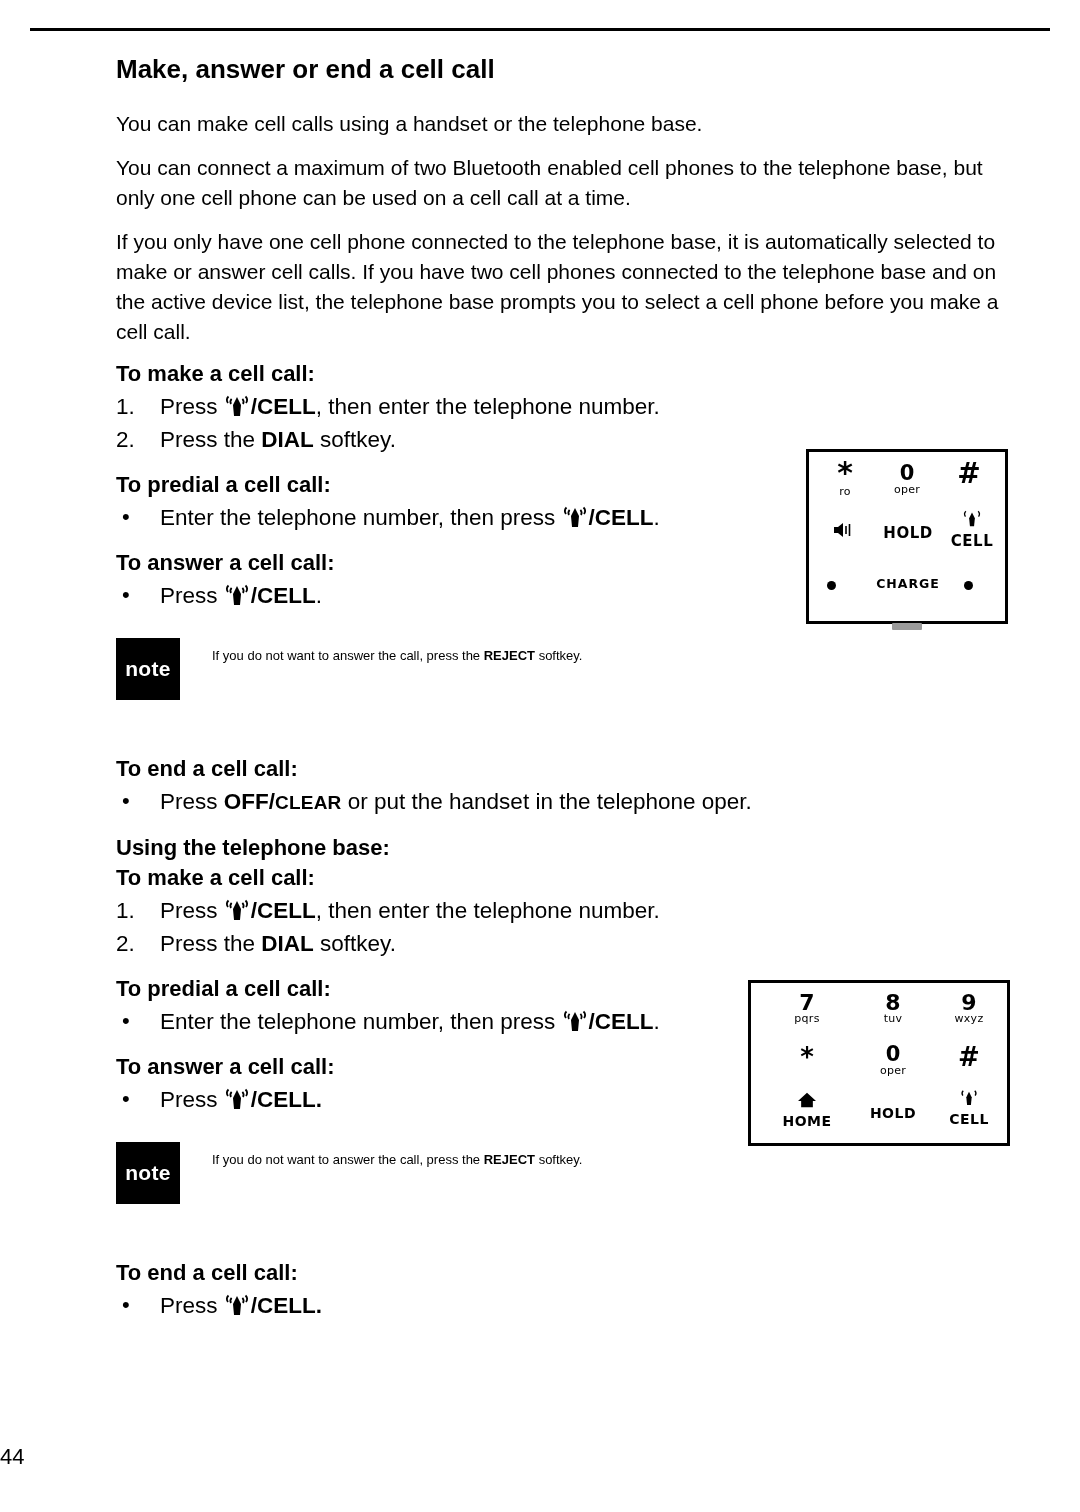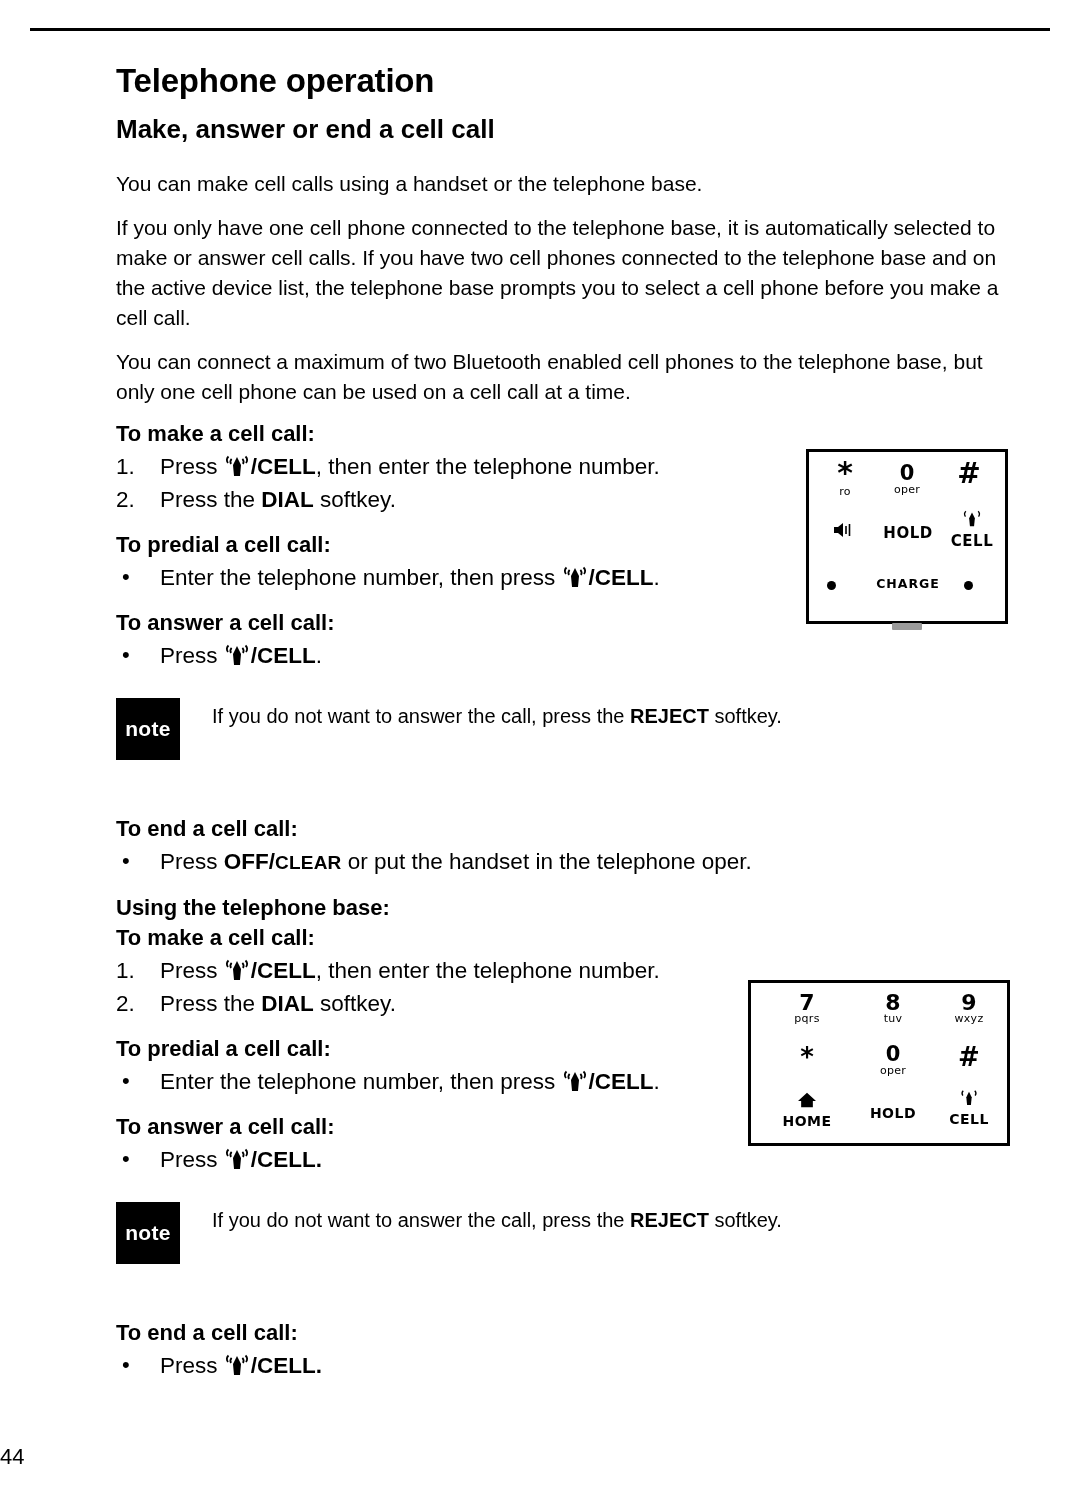--- a/index.html
+++ b/index.html
@@ -110,21 +110,21 @@
     color: #fff;
     font-size: 21px;
     font-weight: bold;
     display: flex;
     align-items: center;
     justify-content: center;
     letter-spacing: 0.3px;
   }
   .note-text {
     margin-left: 96px;
-    font-size: 20px;
+    font-size: 13px;
     line-height: 28px;
     padding-top: 4px;
   }
 
   
   .keypad {
     position: absolute;
     border: 3px solid #000;
     background: #fff;
     box-sizing: border-box;
@@ -192,26 +192,25 @@
     font-weight: normal;
   }
   .spacer-lg { height: 30px; }
 </style>
 </head>
 <body>
 
 <div class="page">
   <div class="top-rule"></div>
 
-  <h1 class="chapter">Telephone operation</h1>
   <h2 class="section">Make, answer or end a cell call</h2>
 
   <p class="body">You can make cell calls using a handset or the telephone base.</p>
+  <p class="body">You can connect a maximum of two Bluetooth enabled cell phones to the telephone base, but only one cell phone can be used on a cell call at a time.</p>
   <p class="body">If you only have one cell phone connected to the telephone base, it is automatically selected to make or answer cell calls. If you have two cell phones connected to the telephone base and on the active device list, the telephone base prompts you to select a cell phone before you make a cell call.</p>
-  <p class="body">You can connect a maximum of two Bluetooth enabled cell phones to the telephone base, but only one cell phone can be used on a cell call at a time.</p>
 
   <h3 class="sub tight">To make a cell call:</h3>
 
   <ol class="steps">
     <li>
       <span class="num">1.</span>
       <span>Press</span>
       <span class="cellicon">
         <svg viewBox="0 0 26 24" width="26" height="24" aria-hidden="true">
           <path d="M4 9 Q1.5 5.5 4.5 2.5" fill="none" stroke="#000" stroke-width="1.8"></path>

